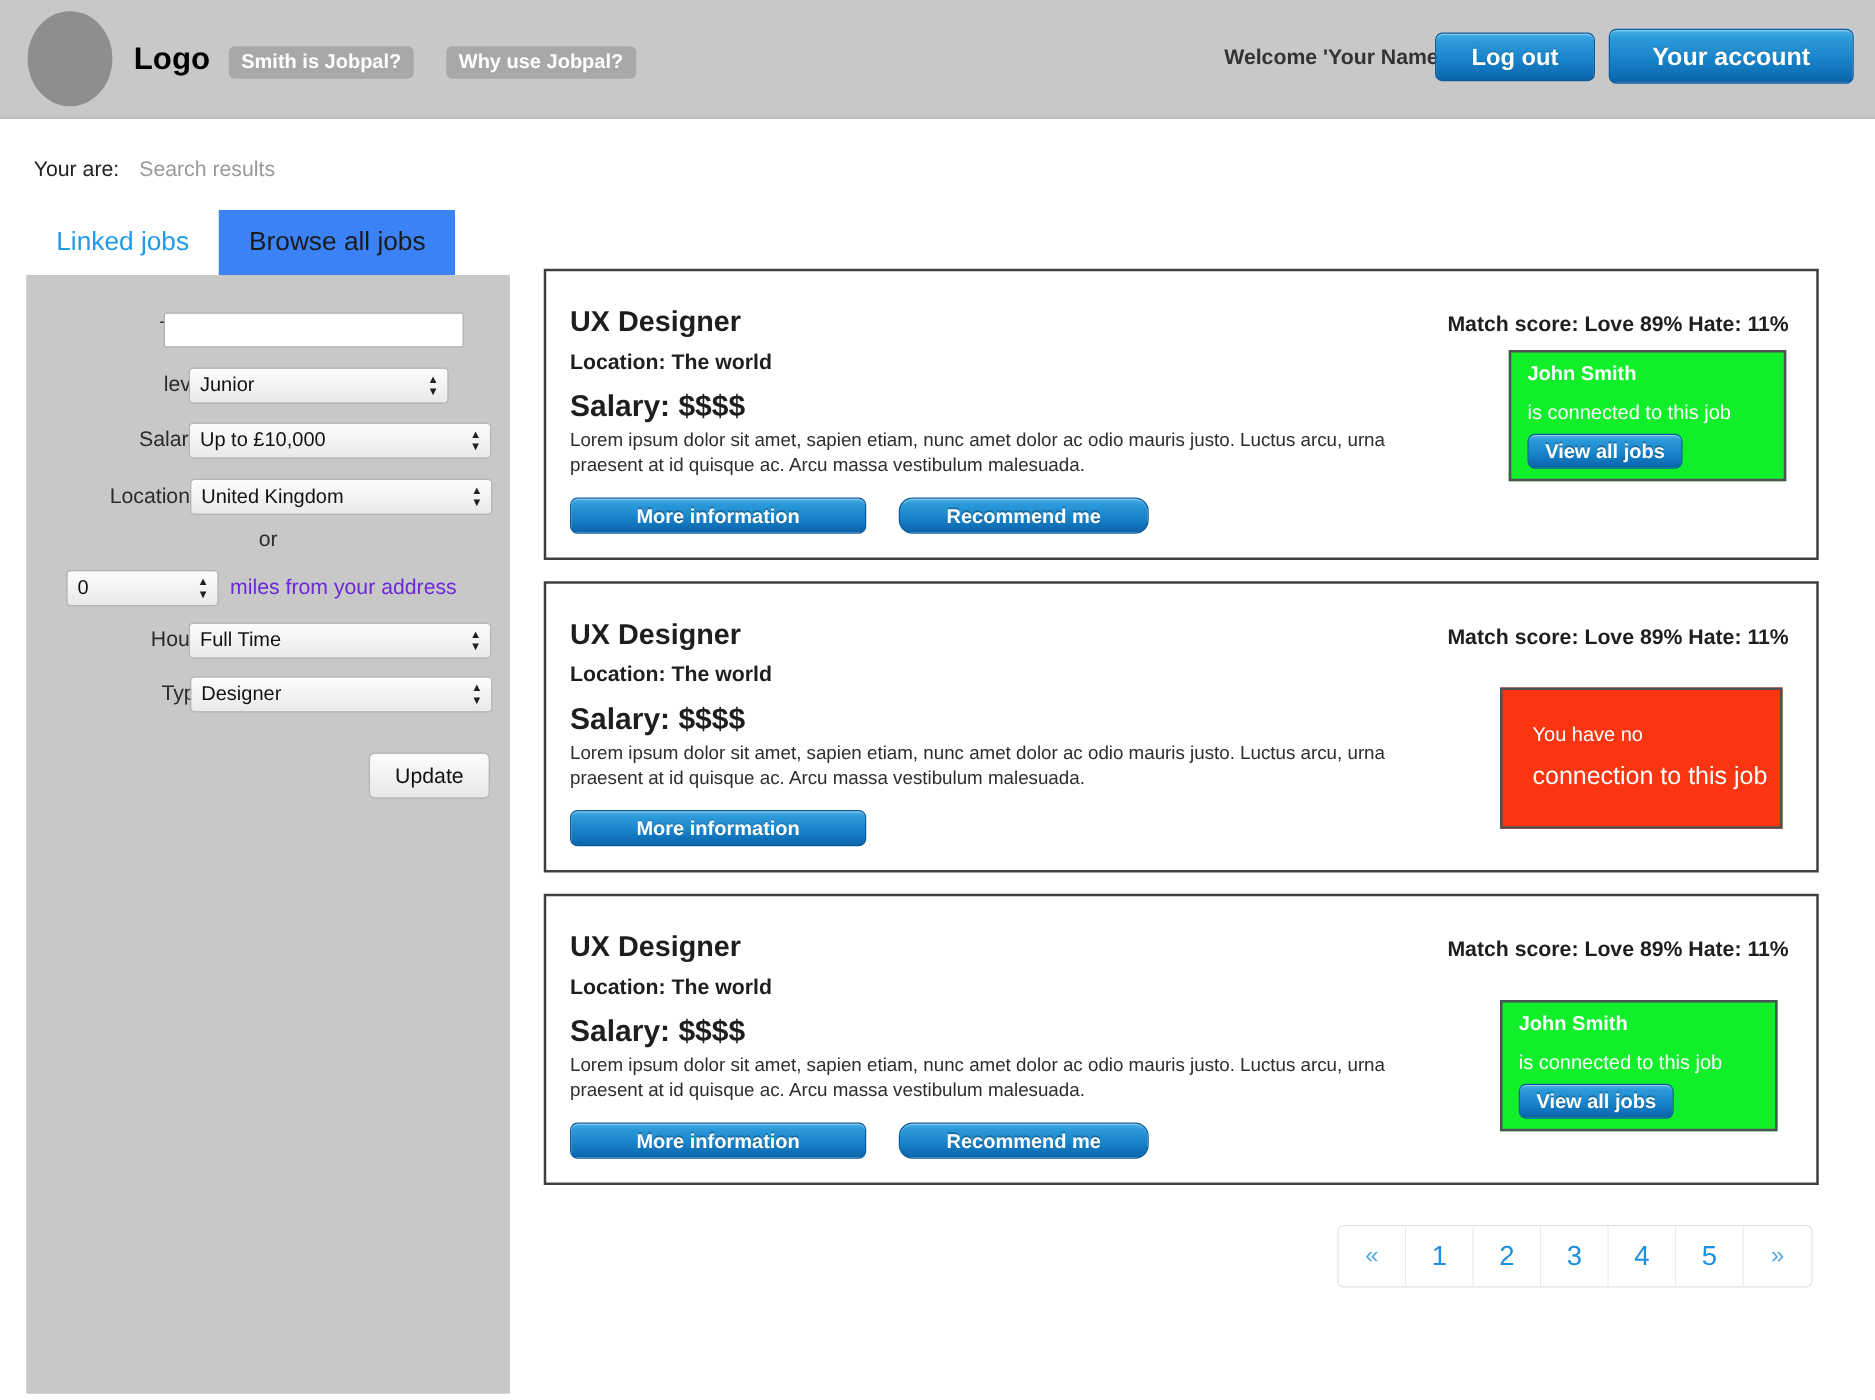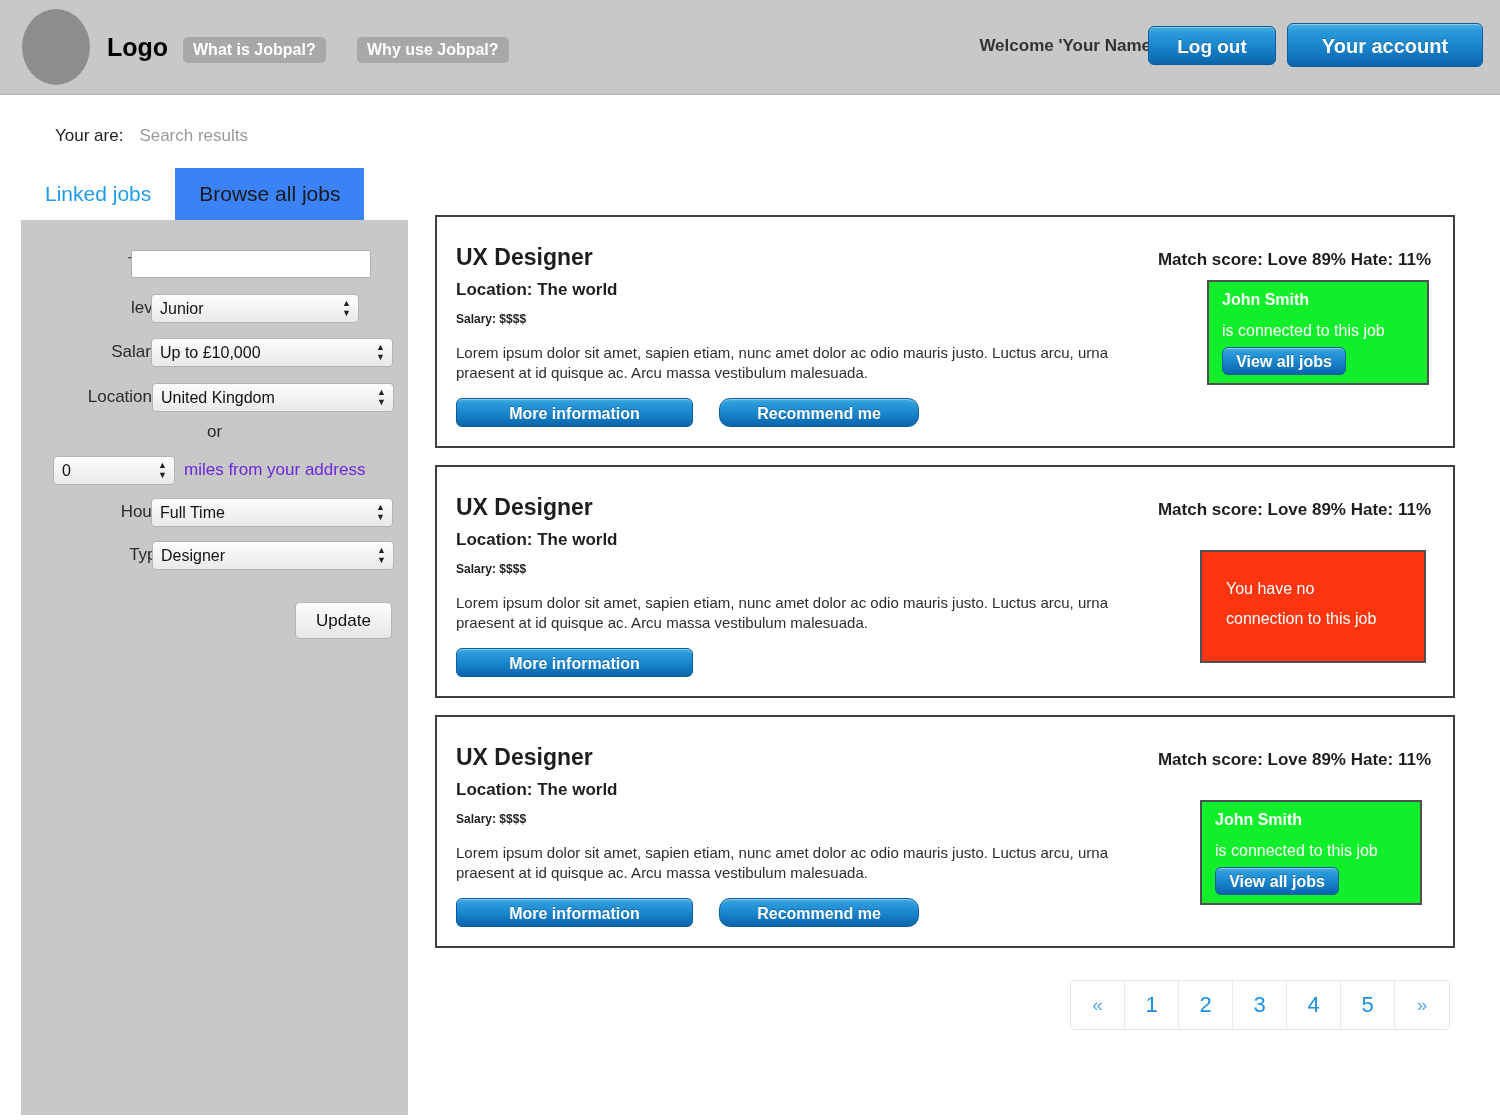--- a/index.html
+++ b/index.html
@@ -66,21 +66,21 @@
     width: 128px; height: 39px; font-size: 19px; line-height: 37px;
   }
   #btn-account {
     position: absolute; left: 1287px; top: 23px;
     width: 196px; height: 44px; font-size: 20px; line-height: 42px;
   }
 
   
   .breadcrumb {
     position: absolute; left: 27px; top: 126px;
-    font-size: 17px; color: #222222; margin-left: 28px;
+    font-size: 17px; color: #222222;
   }
   .breadcrumb .crumb-value {
     color: #9a9a9a; margin-left: 16px;
   }
 
   
   .tabs {
     position: absolute; left: 21px; top: 168px;
     height: 52px;
   }
@@ -181,21 +181,21 @@
     position: absolute; right: 22px; top: 33px;
     font-size: 17px; font-weight: bold; color: #1e1e1e;
     white-space: nowrap;
   }
   .job-loc {
     position: absolute; left: 19px; top: 63px;
     font-size: 17px; font-weight: bold; color: #1e1e1e;
   }
   .job-salary {
     position: absolute; left: 19px; top: 95px;
-    font-size: 12px; font-weight: bold; color: #1e1e1e;
+    font-size: 24px; font-weight: bold; color: #1e1e1e;
   }
   .job-desc {
     position: absolute; left: 19px; top: 126px;
     width: 700px;
     font-size: 15px; color: #2d2d2d; line-height: 20px;
   }
   .card-btn {
     position: absolute; height: 29px; line-height: 27px;
     font-size: 16px; border-radius: 6px;
   }
@@ -222,21 +222,21 @@
     position: absolute; left: 13px; top: 65px;
     width: 124px; height: 28px; line-height: 26px;
     font-size: 16px; border-radius: 6px;
   }
   .conn-red-line1 {
     position: absolute; left: 24px; top: 28px;
     font-size: 16px; color: #ffffff; white-space: nowrap;
   }
   .conn-red-line2 {
     position: absolute; left: 24px; top: 58px;
-    font-size: 16px; color: #ffffff; white-space: nowrap;
+    font-size: 20px; color: #ffffff; white-space: nowrap;
   }
 
   
   .pagination {
     position: absolute; left: 1070px; top: 980px;
     height: 50px;
     border: 1px solid #e3e3e3;
     border-radius: 5px;
     background: #ffffff;
     display: flex;
@@ -252,21 +252,21 @@
   }
   .page-item:last-child { border-right: none; }
   .page-arrow { font-size: 19px; color: #57a9e2; }
 </style>
 </head>
 <body>
 
 <div class="header">
   <div class="logo-circle"></div>
   <div class="logo-text">Logo</div>
-  <button class="nav-btn" id="nav-what">What is Jobpal?</button>
+  <button class="nav-btn" id="nav-what">Smith is Jobpal?</button>
   <button class="nav-btn" id="nav-why">Why use Jobpal?</button>
   <div class="welcome">Welcome 'Your Name'</div>
   <button class="blue-btn" id="btn-logout">Log out</button>
   <button class="blue-btn" id="btn-account">Your account</button>
 </div>
 
 <div class="breadcrumb">
   <span>Your are:</span><span class="crumb-value">Search results</span>
 </div>
 

